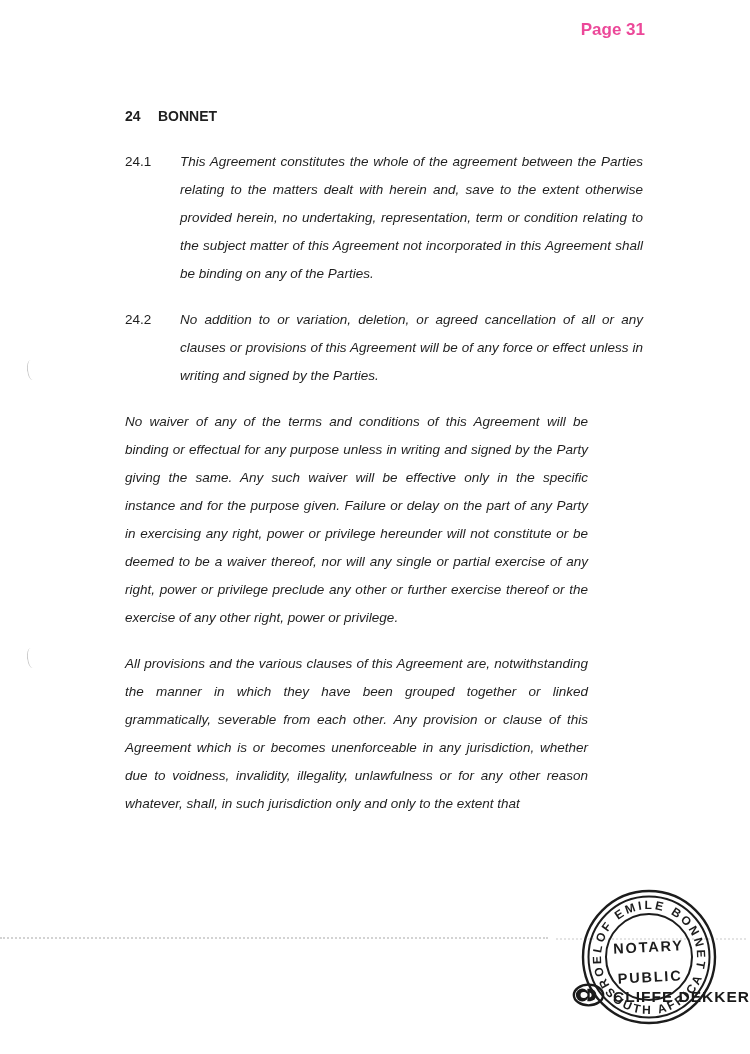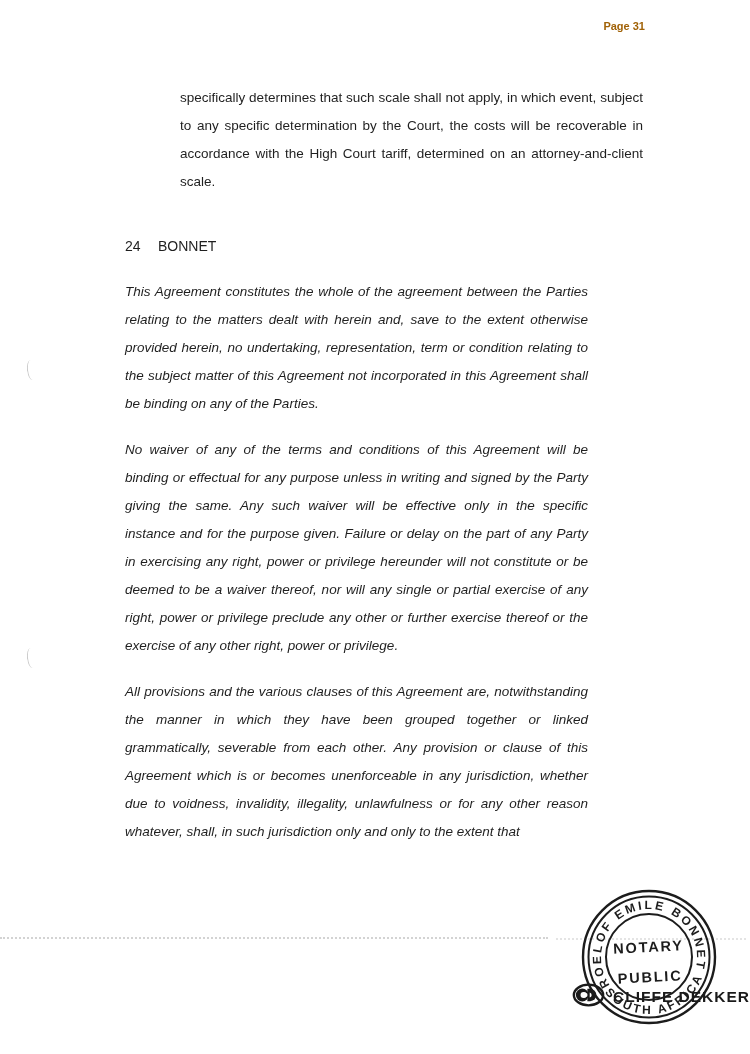--- a/index.html
+++ b/index.html
@@ -9,41 +9,41 @@
     height: 1054px;
     background: #ffffff;
     overflow: hidden;
     font-family: "Liberation Sans", "DejaVu Sans", sans-serif;
     color: #1f1f1f;
   }
   .page-number {
     position: absolute;
     top: 20px;
     right: 105px;
-    font-size: 11px;
+    font-size: 17px;
     font-weight: 700;
-    color: #a16207;
+    color: #ec4899;
   }
   .doc-body {
     position: absolute;
     top: 84px;
     left: 125px;
     width: 518px;
     font-size: 13.5px;
     line-height: 28px;
   }
   .intro-para {
     margin-left: 55px;
     width: 463px;
     text-align: justify;
   }
   .section-heading {
     display: flex;
-    margin-top: 36px;
-    font-weight: 400;
+    margin-top: 18px;
+    font-weight: 700;
     font-size: 14px;
   }
   .section-heading .sec-num { width: 33px; flex: none; }
   .clause { display: flex; margin-top: 18px; }
   .clause-num { width: 55px; flex: none; }
   .clause-text { width: 463px; text-align: justify; font-style: italic; }
   .scan-line {
     position: absolute;
     height: 0;
     border-top: 2px dotted #bdbdbd;
@@ -95,31 +95,35 @@
 
 <div class="page">
 
   <div class="page-number">Page 31</div>
 
   <div class="scan-mark m1"></div>
   <div class="scan-mark m2"></div>
 
   <div class="doc-body">
 
-    <div class="intro-para">specifically determines that such scale shall not apply, in which event, subject to any specific determination by the Court, the costs will be recoverable in accordance with the High Court tariff, determined on an attorney-and-client scale.</div>
 
     <div class="section-heading">
       <span class="sec-num">24</span>
       <span class="sec-title">BONNET</span>
     </div>
 
     <div class="clause">
+      <span class="clause-num">24.1</span>
       <span class="clause-text">This Agreement constitutes the whole of the agreement between the Parties relating to the matters dealt with herein and, save to the extent otherwise provided herein, no undertaking, representation, term or condition relating to the subject matter of this Agreement not incorporated in this Agreement shall be binding on any of the Parties.</span>
     </div>
 
+    <div class="clause">
+      <span class="clause-num">24.2</span>
+      <span class="clause-text">No addition to or variation, deletion, or agreed cancellation of all or any clauses or provisions of this Agreement will be of any force or effect unless in writing and signed by the Parties.</span>
+    </div>
 
     <div class="clause">
       <span class="clause-text">No waiver of any of the terms and conditions of this Agreement will be binding or effectual for any purpose unless in writing and signed by the Party giving the same.  Any such waiver will be effective only in the specific instance and for the purpose given.  Failure or delay on the part of any Party in exercising any right, power or privilege hereunder will not constitute or be deemed to be a waiver thereof, nor will any single or partial exercise of any right, power or privilege preclude any other or further exercise thereof or the exercise of any other right, power or privilege.</span>
     </div>
 
     <div class="clause">
       <span class="clause-text">All provisions and the various clauses of this Agreement are, notwithstanding the manner in which they have been grouped together or linked grammatically, severable from each other.  Any provision or clause of this Agreement which is or becomes unenforceable in any jurisdiction, whether due to voidness, invalidity, illegality, unlawfulness or for any other reason whatever, shall, in such jurisdiction only and only to the extent that</span>
     </div>
 
   </div>

